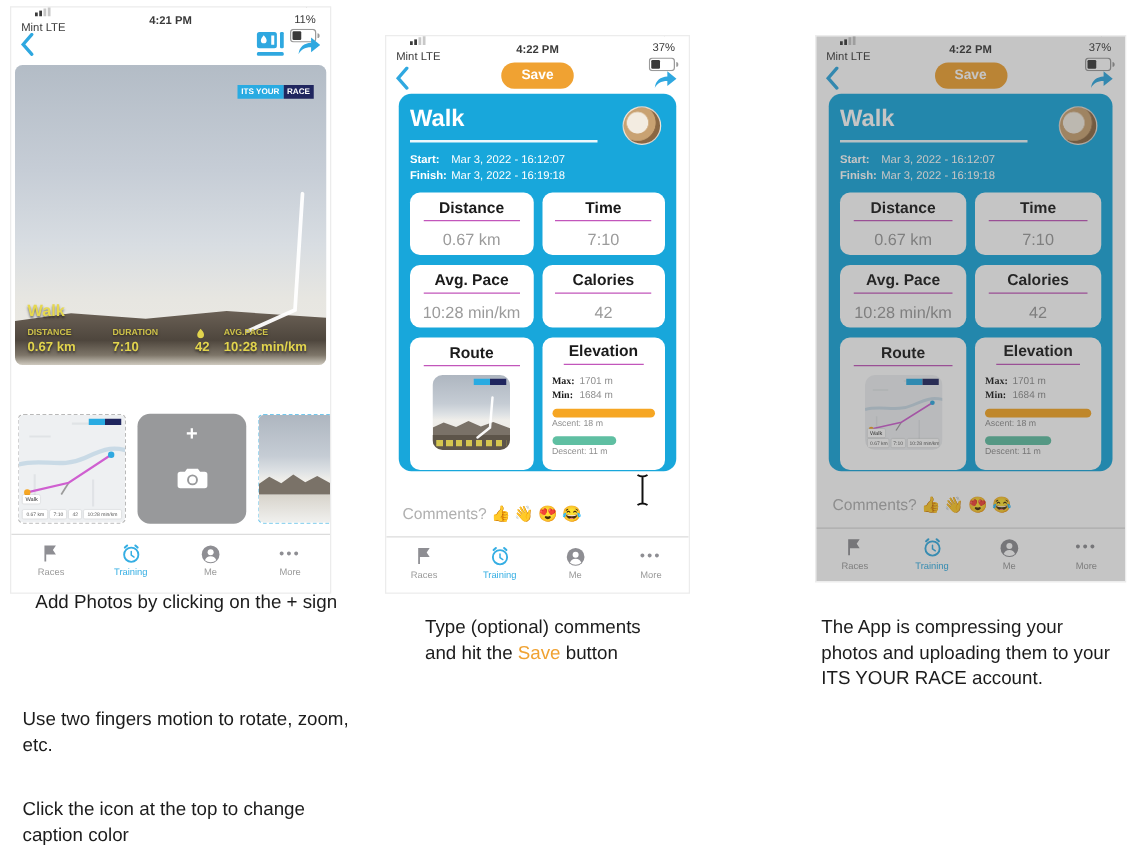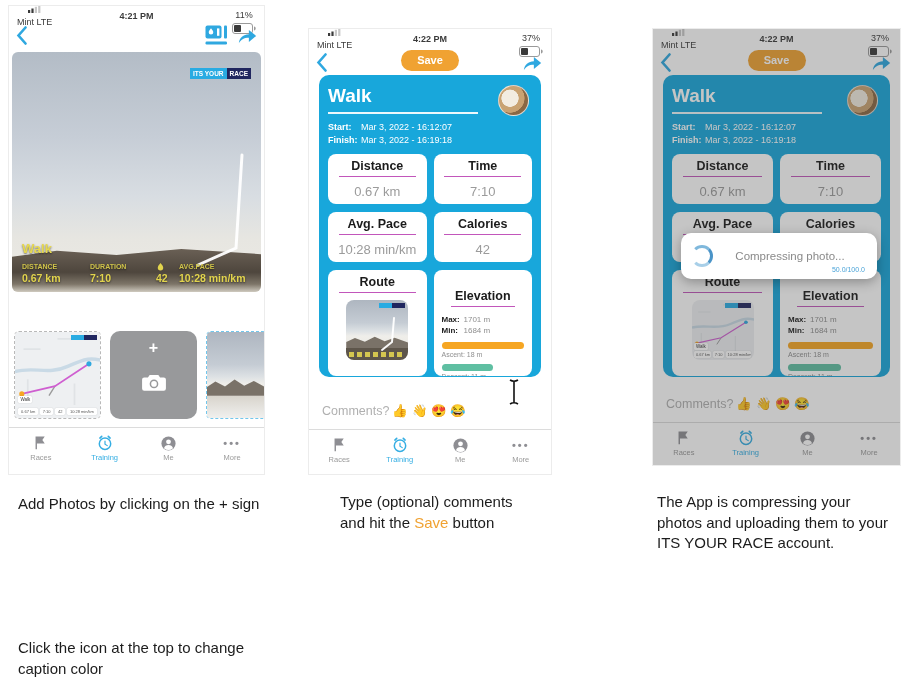--- a/index.html
+++ b/index.html
@@ -94,24 +94,24 @@
                 background:radial-gradient(circle at 38% 42%, #f3ece1 0 34%, #c9a272 36% 58%, #8a6743 60% 100%); }
   .sgrid { margin-top:9px; display:grid; grid-template-columns:1fr 1fr; grid-template-rows:50px 50px 106px;
            gap:8px 7px; }
   .scard { background:#fff; border-radius:8px; padding-top:5px; text-align:center; overflow:hidden; }
   .scard .sl { font-size:12.5px; font-weight:bold; color:#1b1b1b; }
   .scard .srule { width:78%; height:1px; background:#C256BB; margin:3px auto 7px; }
   .scard .sv { font-size:13px; color:#9b9b9b; }
   .route-thumb { position:relative; width:62px; height:60px; margin:2px auto 0; border-radius:8px; overflow:hidden; }
   .yellow-smear { position:absolute; bottom:3px; left:3px; right:3px; height:5px;
                   background:repeating-linear-gradient(90deg, rgba(225,210,80,.9) 0 5px, transparent 5px 8px); }
-  .elev { text-align:left; padding:19px 8px 0; }
+  .elev { text-align:left; padding:4px 8px 0; }
   .elev .sl, .elev-head { text-align:center; }
   .ev-line { display:flex; font-size:8px; line-height:1.4; }
-  .ev-k { font-weight:bold; color:#1b1b1b; width:22px; }
+  .ev-k { font-weight:bold; color:#1b1b1b; width:22px;font-family:Liberation Serif, serif; }
   .ev-v { color:#8f8f8f; }
   .bar-asc { height:7px; border-radius:3.5px; background:#F6A623; margin:6px 0 2px; width:100%; }
   .bar-desc { height:7px; border-radius:3.5px; background:#5FBFA2; margin:6px 0 2px; width:62%; }
   .bar-note { font-size:7px; color:#8f8f8f; }
   .comments { position:absolute; left:13px; top:374px; font-size:12.5px; color:#b0b0b0; cursor:text; }
   #phone2 .tab-divider { top:400px; } #phone2 .tabbar { top:403px; }
   #phone3 .comments { top:367px; }
   #phone3 .tab-divider { top:393px; } #phone3 .tabbar { top:396px; }
 
   
@@ -120,21 +120,21 @@
            border-radius:10px; box-shadow:0 3px 12px rgba(0,0,0,.3); z-index:7;
            display:flex; align-items:center; padding:0 10px; }
   .spinner { width:22px; height:22px; border-radius:50%; border:3px solid transparent;
              border-top-color:#7fb8dc; border-right-color:#4a94c8; border-bottom-color:#a8cfe8; flex:none; }
   .toast-msg { flex:1; text-align:center; color:#8a8a8a; font-size:11.5px; }
   .toast-progress { position:absolute; right:12px; bottom:6px; font-size:7px; color:#4aa3d8; }
 
   
   .cap { position:absolute; font-size:15px; color:#1c1c1c; line-height:1.38; }
   .cap-save { color:#F0A232; }
-  #cap1a { left:18px; top:494px; width:262px; }
+  #cap1a { left:18px; top:472px; width:262px;text-align:center; }
   #cap1b { left:18px; top:566px; width:262px; }
   #cap1c { left:18px; top:638px; width:262px; }
   #cap2  { left:340px; top:492px; width:225px; }
   #cap3  { left:657px; top:492px; width:242px; }
 
   .ibeam { position:absolute; left:506px; top:378px; z-index:9; }
 </style>
 </head>
 <body>
 
@@ -605,26 +605,22 @@
       </div>
       <div class="tab">
         <div class="ticon">
             <span class="dots">•••</span>
           </div>
         <div class="tlabel">More</div>
       </div>
     </div>
 
     <div class="dim-overlay"></div>
-    <div class="toast">
-      <div class="spinner"></div>
-      <div class="toast-msg">Compressing photo...</div>
-      <div class="toast-progress">50.0/100.0</div>
-    </div>
   </div>
 
   <p class="cap" id="cap1a">Add Photos by clicking on the + sign</p>
+  <p class="cap" id="cap1b">Use two fingers motion to rotate, zoom, etc.</p>
   <p class="cap" id="cap1c">Click the icon at the top to change caption color</p>
   <p class="cap" id="cap2"><span>Type (optional) comments</span><br>
     <span>and hit the </span><span class="cap-save">Save</span><span> button</span></p>
   <p class="cap" id="cap3">The App is compressing your photos and uploading them to your ITS YOUR RACE account.</p>
 
 </div>
 
 </body></html>

